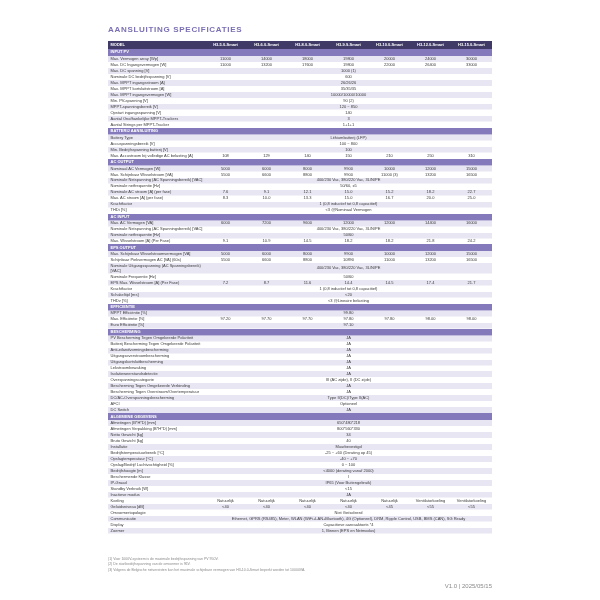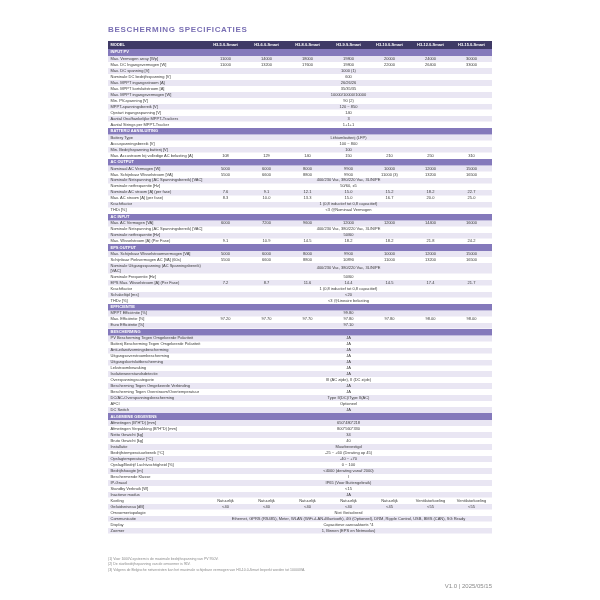--- a/index.html
+++ b/index.html
@@ -18,21 +18,21 @@
   tbody tr.alt td{background:var(--alt-row-bg,#e9e6f3);}
   tr.section-row td{background:var(--section-bg,#8479bb) !important;}
   .footnotes{position:absolute;left:108px;top:556px;width:768px;transform:scale(0.5);transform-origin:0 0;}
   .footnote{font-size:7px;color:var(--footnote-color,#8a8a8a);line-height:1.55;}
   .version{position:absolute;right:108px;bottom:11px;font-size:6px;color:var(--footnote-color,#8a8a8a);}
 </style>
 </head>
 <body>
 
 <div class="page">
-  <div class="title">BESCHERMING SPECIFICATIES</div>
+  <div class="title">AANSLUITING SPECIFICATIES</div>
 
   <div class="table-wrap">
     <table class="spec-table">
       <colgroup>
         <col style="width:194px">
         <col style="width:82px">
           <col style="width:82px">
           <col style="width:82px">
           <col style="width:82px">
         <col style="width:82px">

